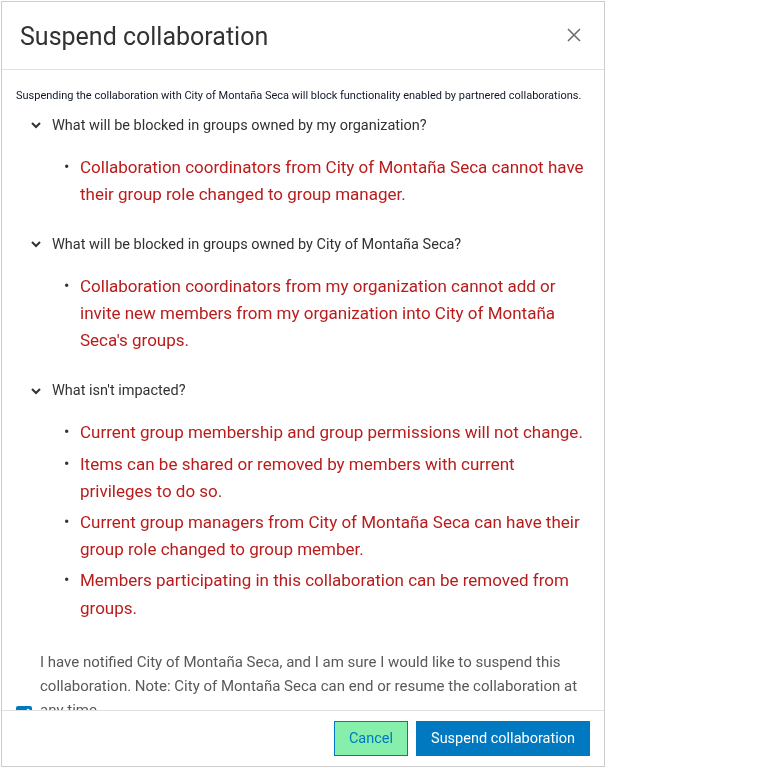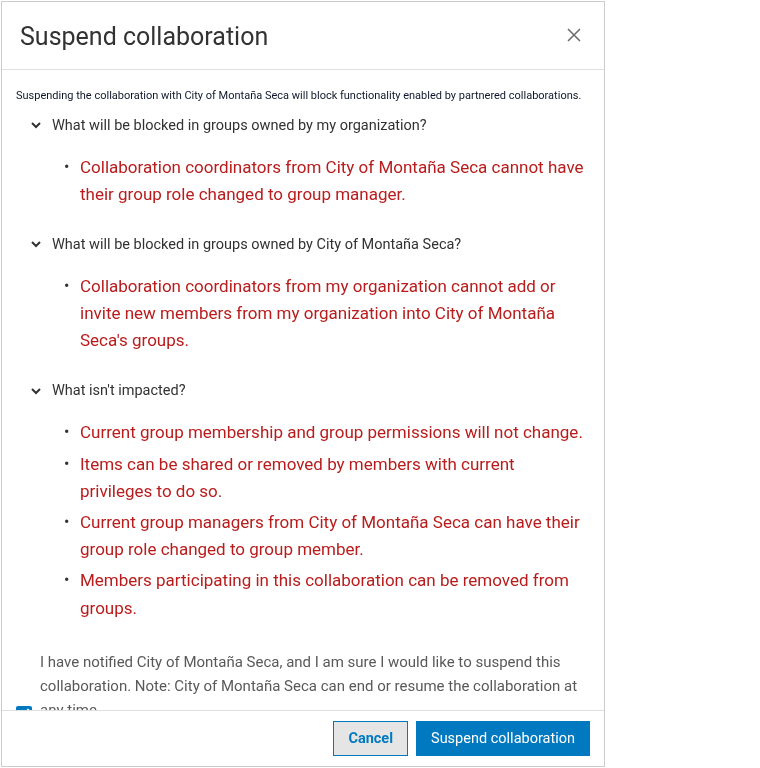--- a/index.html
+++ b/index.html
@@ -141,24 +141,23 @@
       gap: 8px;
     }
     .btn {
       padding: 8px 14px;
       font-size: 14.5px;
       font-family: inherit;
       cursor: pointer;
       border: 1px solid;
     }
     .btn-cancel {
-      background: #e5e5e5;
+      background: #86efac;
       color: #0079c1;
       border-color: #0079c1;
-      font-weight: bold;
     }
     .btn-primary {
       background: #0079c1;
       color: #fff;
       border-color: #0079c1;
     }
   </style>
 </head>
 <body>
 

